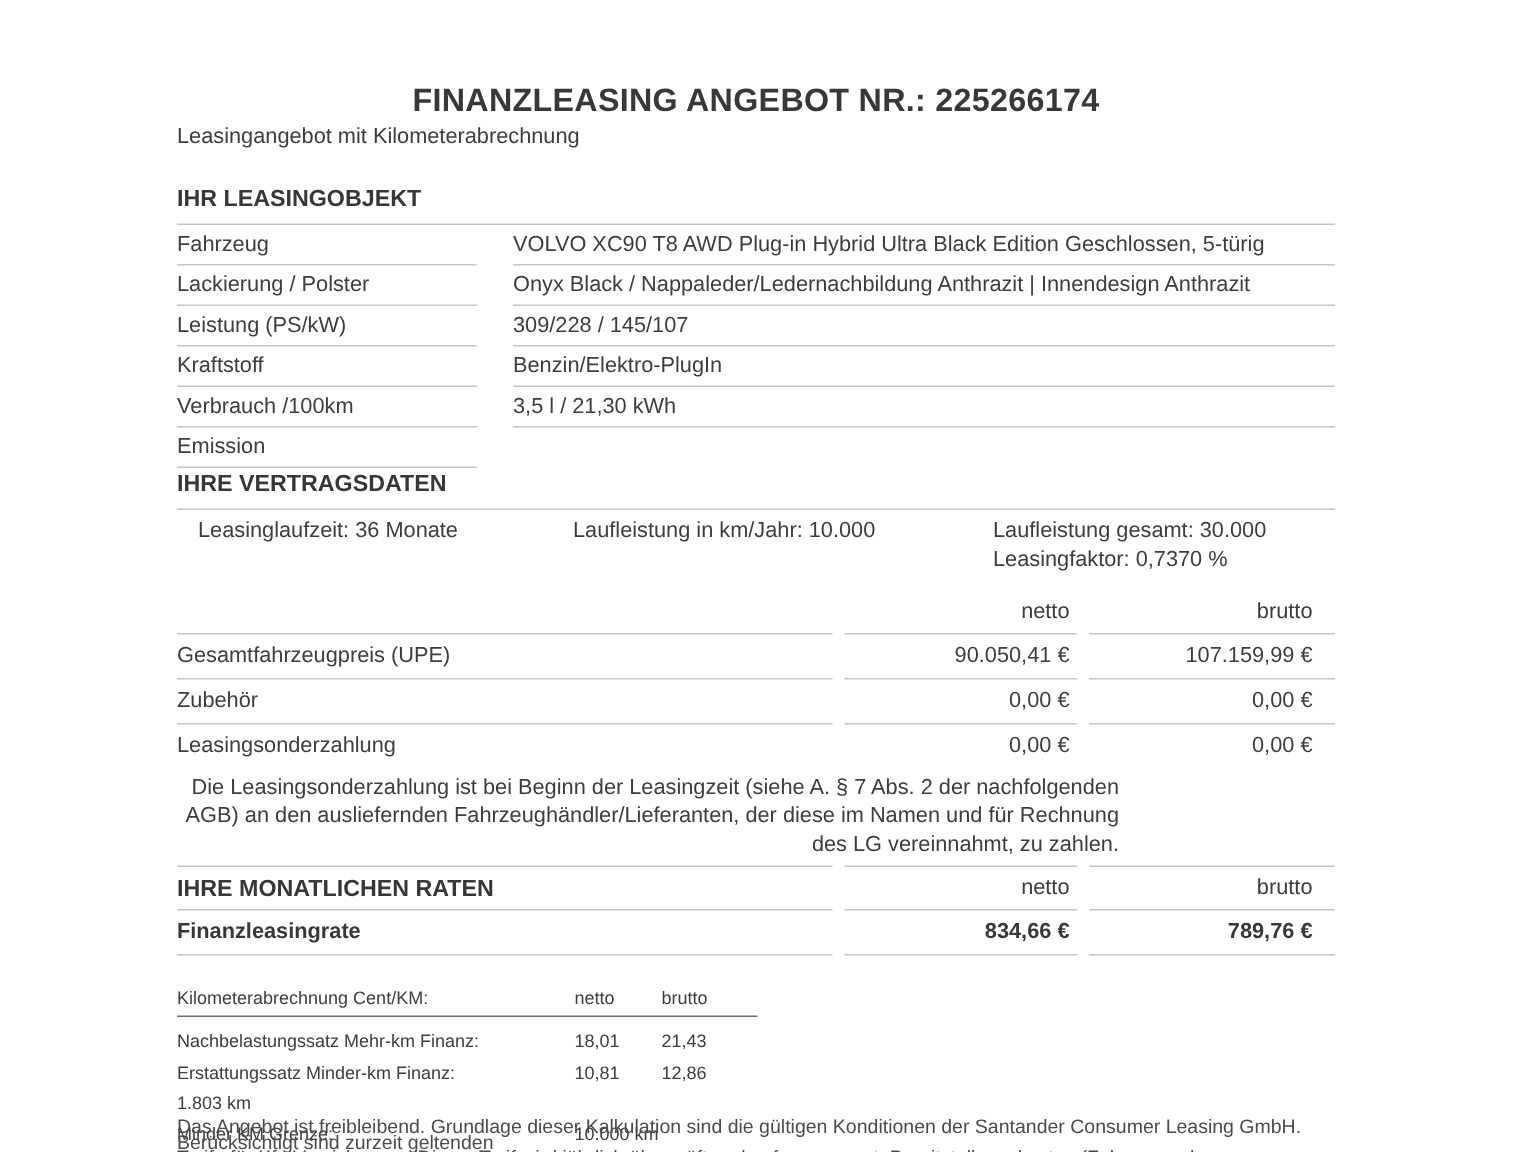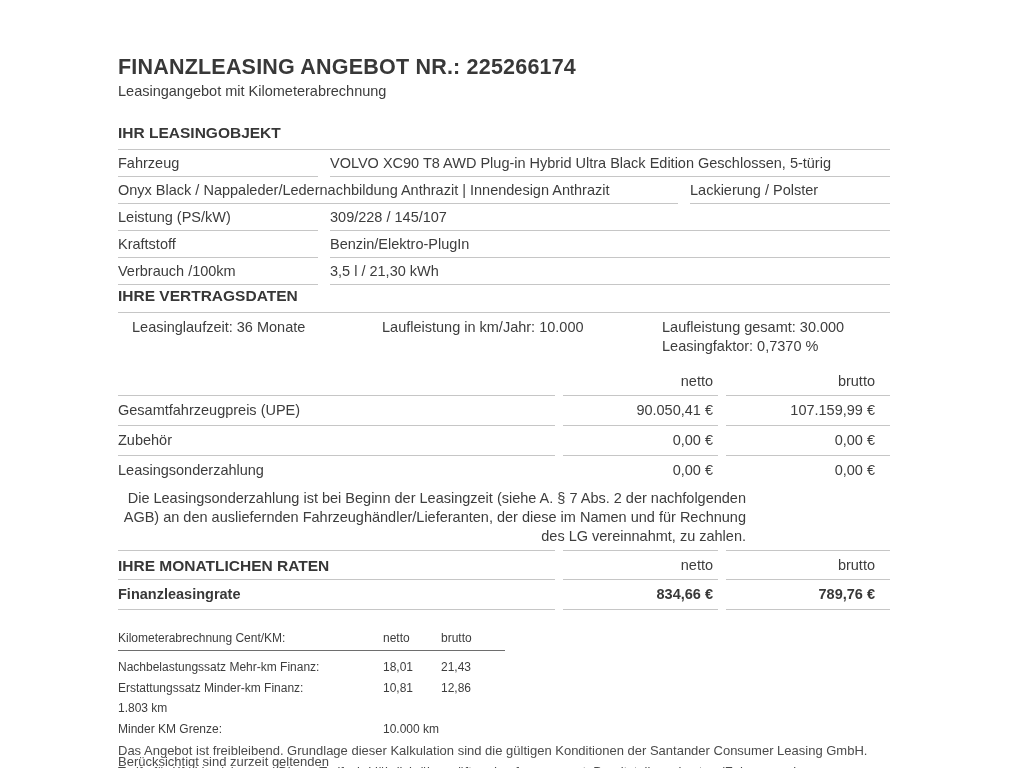--- a/index.html
+++ b/index.html
@@ -13,36 +13,37 @@
   }
   .page { position: absolute; left: 118px; top: 0; width: 772px; }
 
   
   .doc-title {
     margin-top: 55px;
     font-size: 21.5px;
     font-weight: 700;
     color: #383838;
     letter-spacing: 0.2px;
+    text-align: center;
   }
   .doc-subtitle { font-size: 14.5px; margin-top: 3px; color: #3d3d3d; }
 
   
   .section-head {
     font-size: 15.5px;
     font-weight: 700;
     color: #373737;
     padding-bottom: 7px;
     border-bottom: 1px solid #c6c6c6;
   }
   .mt24 { margin-top: 25px; }
   .mt2  { margin-top: 2px; }
 
   
-  .obj-row { display: flex; column-gap: 12px; font-size: 14.5px; line-height: 19px; }
+  .obj-row { display: flex; column-gap: 24px; font-size: 14.5px; line-height: 19px; }
   .obj-row .cell { border-bottom: 1px solid #c6c6c6; padding: 4px 0 3px 0; }
   .obj-label { width: 200px; }
   .obj-value { flex: 1; }
 
   
   .contract { font-size: 14.5px; line-height: 19px; padding-top: 5px; }
   .contract-row { display: flex; }
   .c1 { width: 250px; margin-left: 14px; }
   .c2 { width: 280px; }
   .c3 { flex: 1; }
@@ -93,36 +94,37 @@
   <div class="doc-title">FINANZLEASING ANGEBOT NR.: 225266174</div>
   <div class="doc-subtitle">Leasingangebot mit Kilometerabrechnung</div>
 
   <div class="section-head mt24">IHR LEASINGOBJEKT</div>
 
   <div class="obj-row">
     <div class="cell obj-label">Fahrzeug</div>
     <div class="cell obj-value">VOLVO XC90 T8 AWD Plug-in Hybrid Ultra Black Edition Geschlossen, 5-türig</div>
   </div>
   <div class="obj-row">
+    <div class="cell obj-label">Lackierung / Polster</div>
     <div class="cell obj-value">Onyx Black / Nappaleder/Ledernachbildung Anthrazit | Innendesign Anthrazit</div>
-    <div class="cell obj-label">Lackierung / Polster</div>
   </div>
   <div class="obj-row">
     <div class="cell obj-label">Leistung (PS/kW)</div>
     <div class="cell obj-value">309/228 / 145/107</div>
   </div>
   <div class="obj-row">
     <div class="cell obj-label">Kraftstoff</div>
     <div class="cell obj-value">Benzin/Elektro-PlugIn</div>
   </div>
   <div class="obj-row">
     <div class="cell obj-label">Verbrauch /100km</div>
     <div class="cell obj-value">3,5 l / 21,30 kWh</div>
   </div>
   <div class="obj-row">
+    <div class="cell obj-label">Emission</div>
   </div>
 
   <div class="section-head mt2">IHRE VERTRAGSDATEN</div>
   <div class="contract">
     <div class="contract-row">
       <div class="c1">Leasinglaufzeit: 36 Monate</div>
       <div class="c2">Laufleistung in km/Jahr: 10.000</div>
       <div class="c3">Laufleistung gesamt: 30.000</div>
     </div>
     <div class="contract-row">

